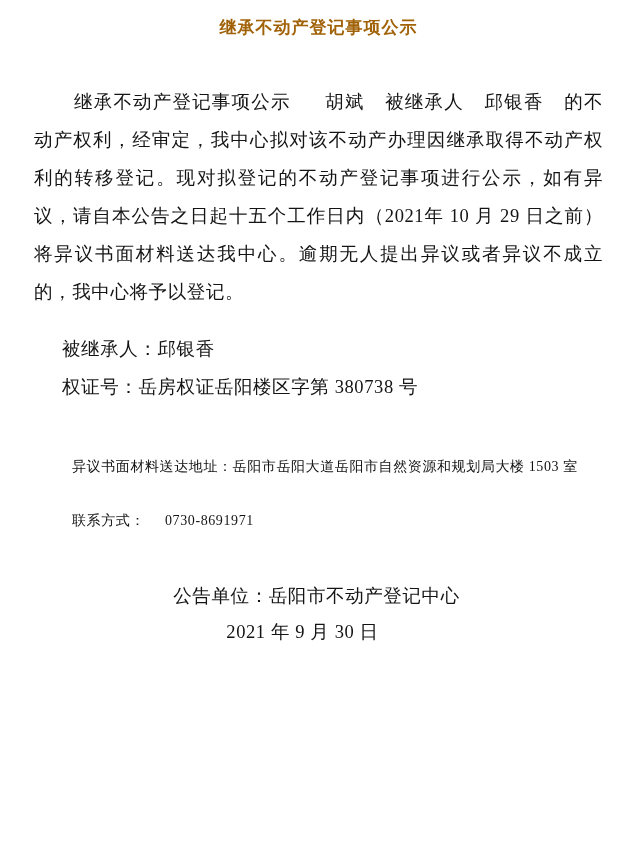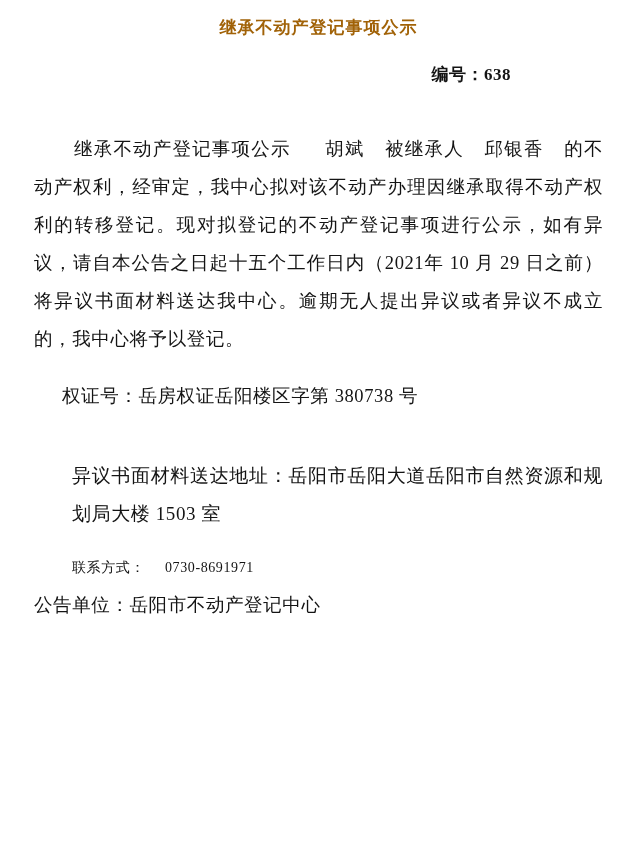--- a/index.html
+++ b/index.html
@@ -58,75 +58,77 @@
     font-size: 18.5px;
     line-height: 38px;
     letter-spacing: 0.6px;
     padding-left: 28px;
     text-align: justify;
   }
   .notice-block {
     margin-top: 42px;
   }
   .notice-line {
-    font-size: 19px;
+    font-size: 14px;
     line-height: 38px;
     letter-spacing: 0.6px;
     padding-left: 38px;
     text-align: justify;
   }
   .contact-line {
     font-size: 14px;
     line-height: 38px;
     letter-spacing: 0.6px;
     padding-left: 38px;
     margin-top: 16px;
   }
   .signature {
-    text-align: left;
+    margin-top: 38px;
+    text-align: center;
     padding-right: 4px;
   }
   .sig-line {
     font-size: 18.5px;
     line-height: 36px;
     letter-spacing: 0.6px;
   }
   .sig-date {
     padding-right: 28px;
   }
 </style>
 </head>
 <body>
 
 <div class="page">
 
   <div class="doc-title">继承不动产登记事项公示</div>
 
-  <div class="doc-number">
-    <span>编号：</span><span>638</span>
-  </div>
 
   <div class="body-block">
     <p class="para indent"><span>继承不动产登记事项公示</span><span class="gap-sm"></span><span>胡斌</span><span class="gap-xs"></span><span>被继承人</span><span class="gap-xs"></span><span>邱银香</span><span class="gap-xs"></span><span>的不动产权利，经审定，我中心拟对该不动产办理因继承取得不动产权利的转移登记。现对拟登记的不动产登记事项进行公示，如有异议，请自本公告之日起十五个工作日内（2021年 10 月 29 日之前）将异议书面材料送达我中心。逾期无人提出异议或者异议不成立的，我中心将予以登记。</span></p>
   </div>
 
   <div class="fields">
+    <div class="field-line">
+      <span>被继承人：</span><span>邱银香</span>
+    </div>
     <div class="field-line">
       <span>权证号：</span><span>岳房权证岳阳楼区字第 380738 号</span>
     </div>
   </div>
 
   <div class="notice-block">
     <div class="notice-line">
       <span>异议书面材料送达地址：</span><span>岳阳市岳阳大道岳阳市自然资源和规划局大楼 1503 室</span>
     </div>
     <div class="contact-line">
       <span>联系方式：</span><span class="gap-xs"></span><span>0730-8691971</span>
     </div>
   </div>
 
   <div class="signature">
     <div class="sig-line">
       <span>公告单位：</span><span>岳阳市不动产登记中心</span>
     </div>
+    <div class="sig-line sig-date">2021 年 9 月 30 日</div>
   </div>
 
 </div>
 
 </body></html>

